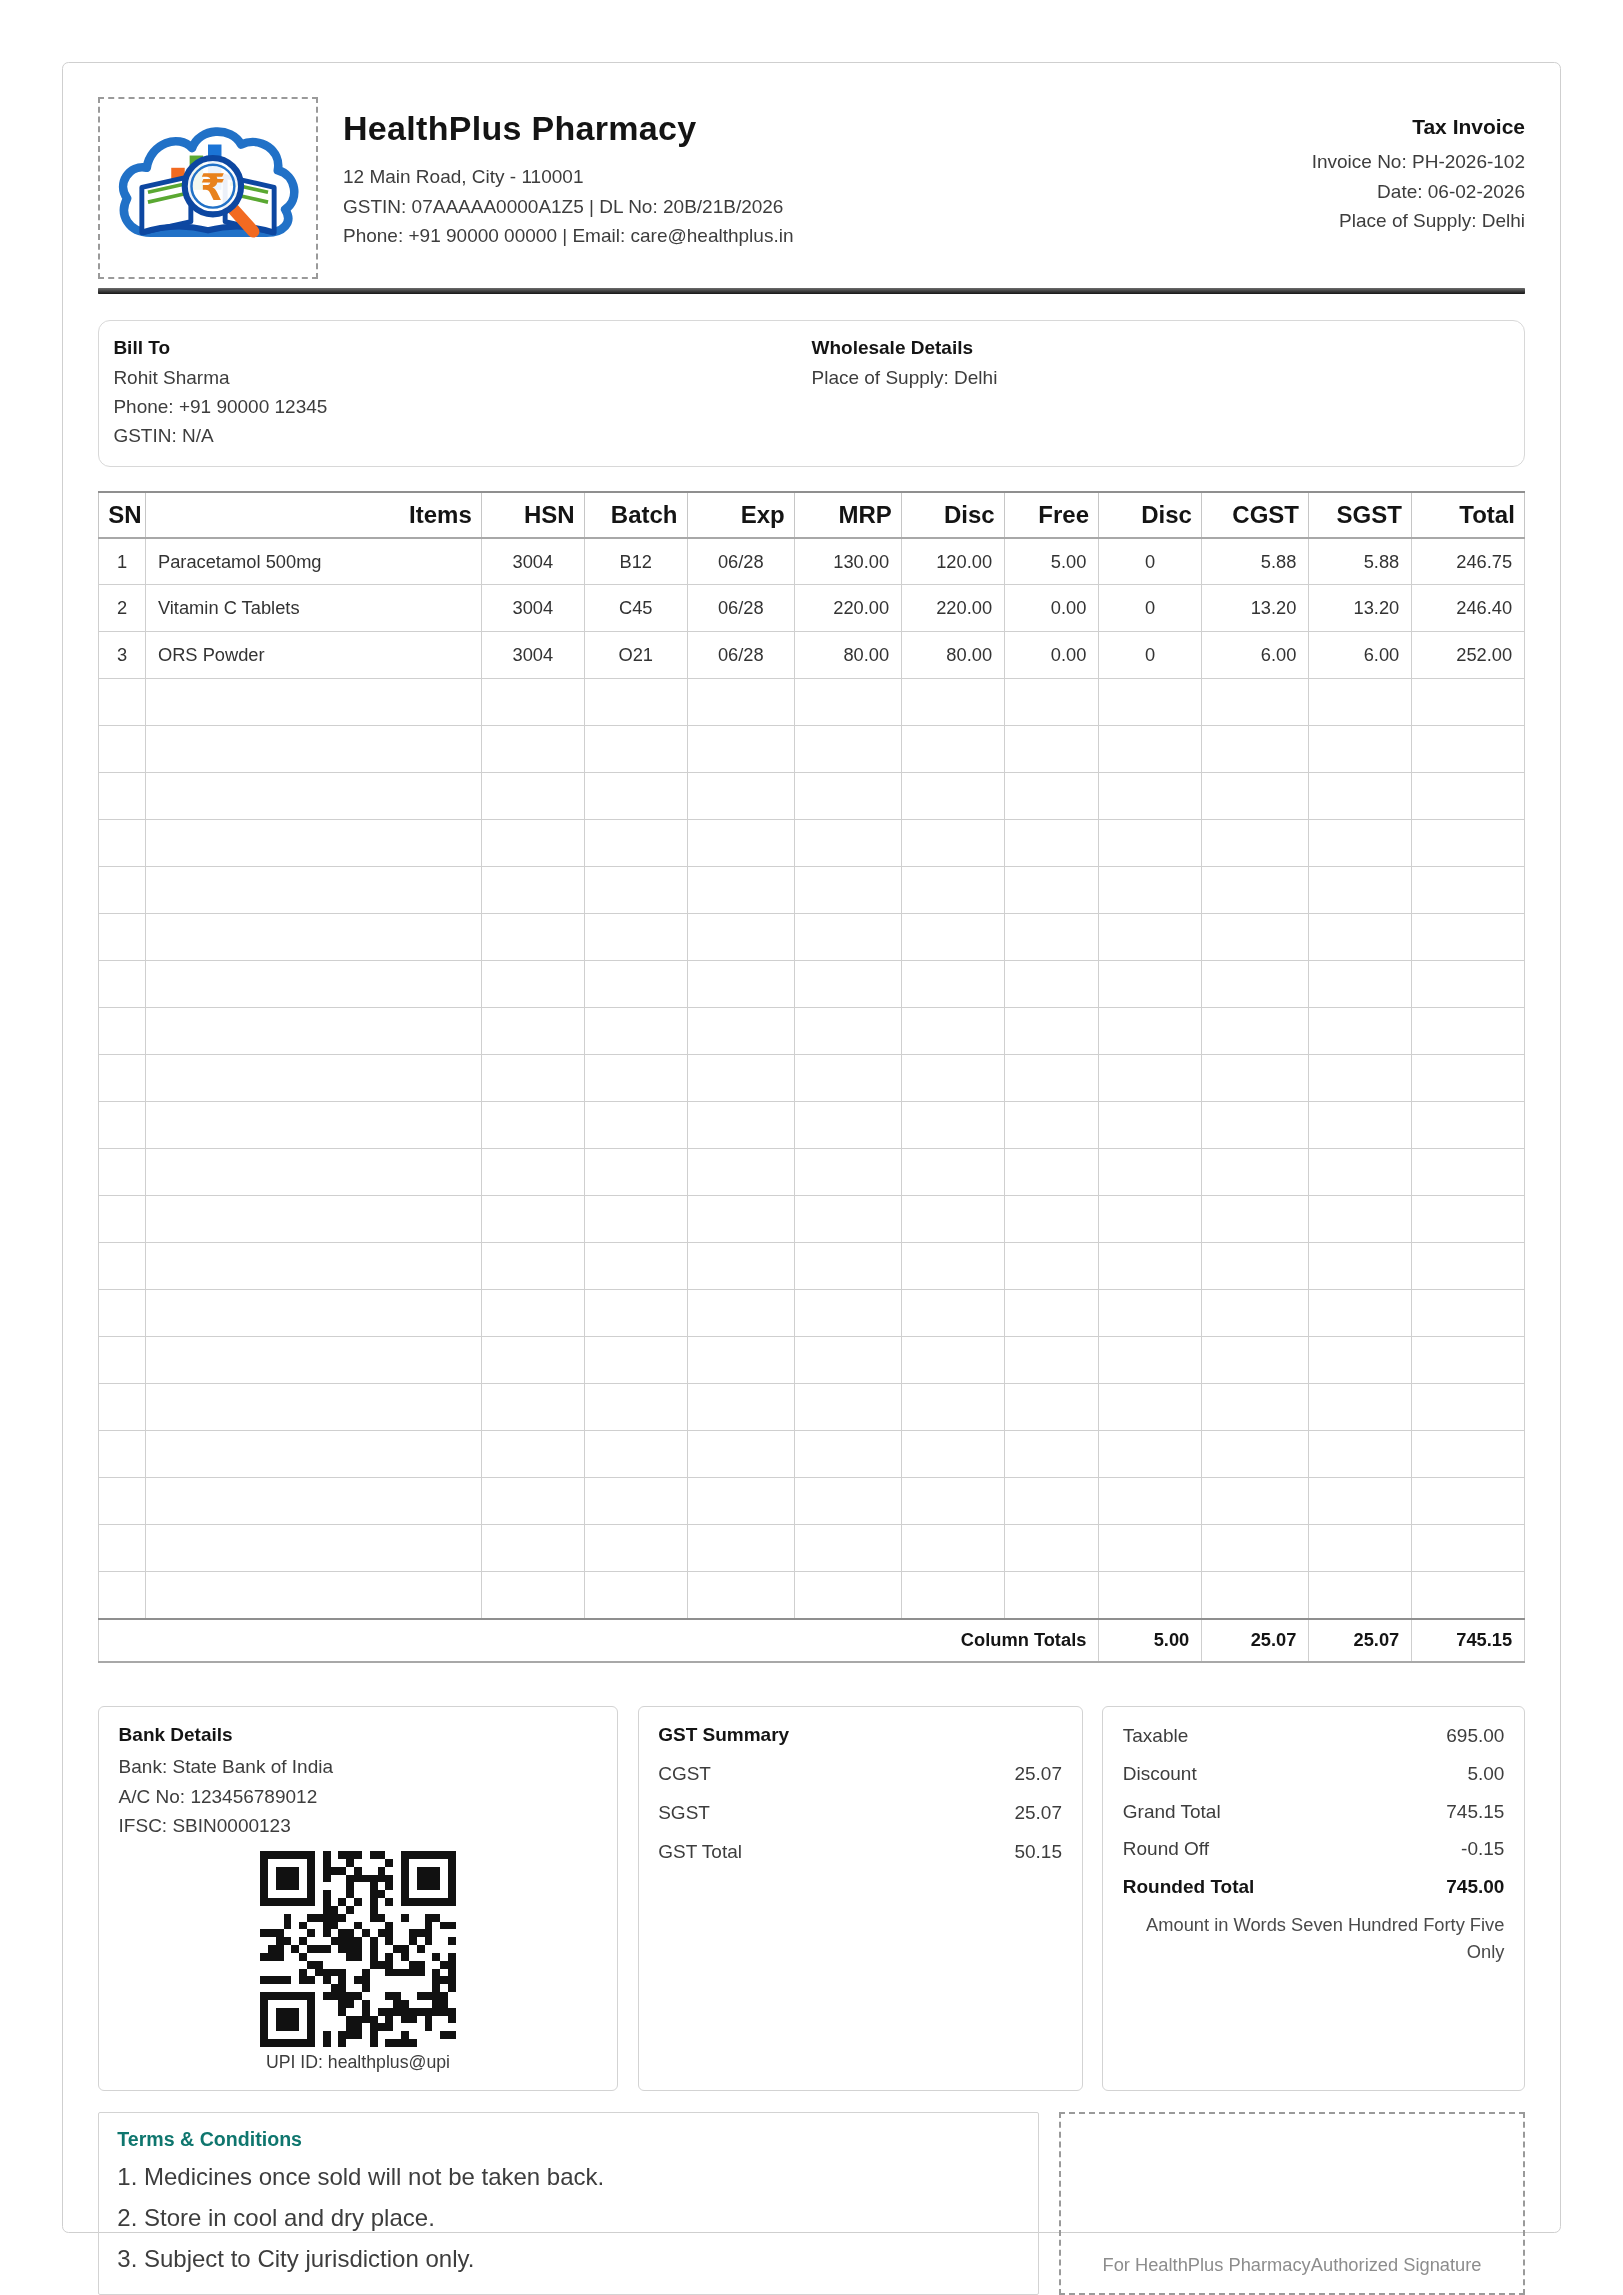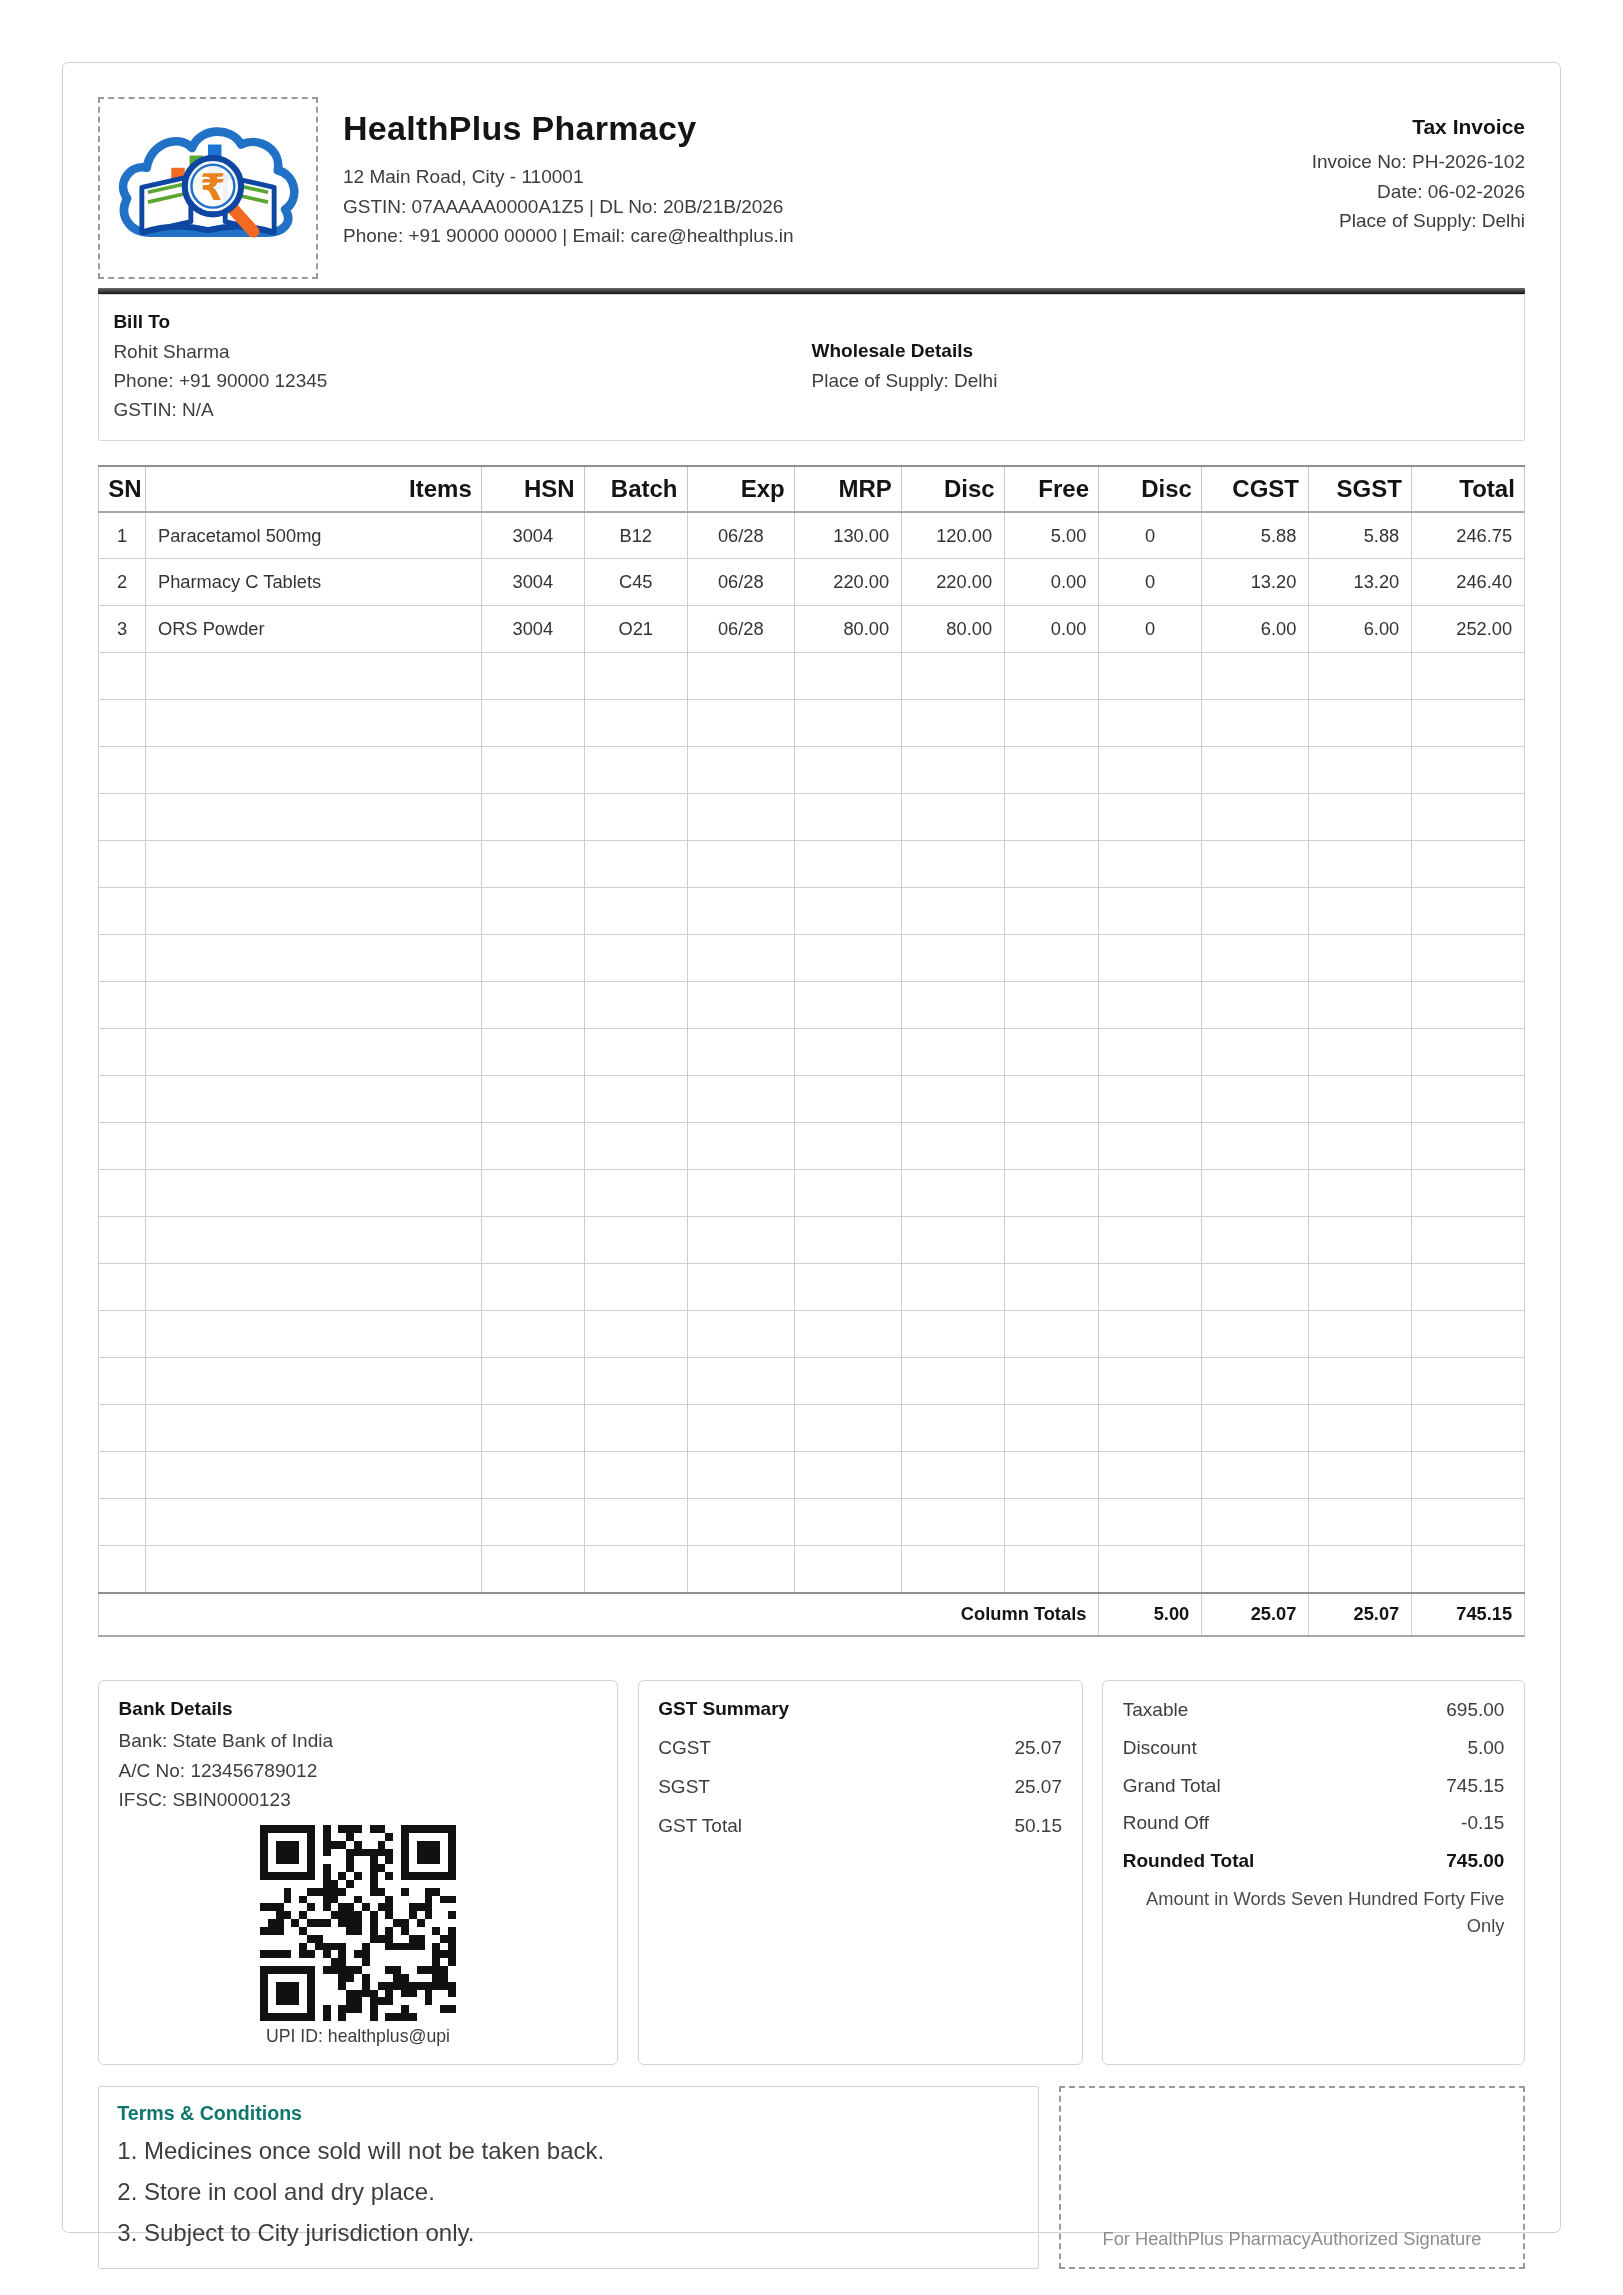--- a/index.html
+++ b/index.html
@@ -16,22 +16,22 @@
   .company { margin-left:25px; padding-top:11.8px; }
   .company h1 { font-size:34px; font-weight:bold; color:#141414; letter-spacing:0.3px; margin-bottom:14.4px; }
   .company .line { font-size:19px; color:#3d3d3d; line-height:1.55; }
   .inv-meta { margin-left:auto; text-align:right; padding-top:18.3px; }
   .inv-meta .doc-title { font-size:21px; font-weight:bold; color:#141414; margin-bottom:7.9px; }
   .inv-meta .line { font-size:19px; color:#3d3d3d; line-height:1.55; }
 
   .hdr-rule { margin-top:9.2px; height:5.9px; background:linear-gradient(#6c6c6c,#151515); border-radius:0.7px; }
 
   
-  .parties { border:1.3px solid #d8d8d8; border-radius:2px;
-    padding:15.7px 14.4px; display:flex; min-height:115px;align-items:center; }
+  .parties { margin-top:26px; border:1.3px solid #d8d8d8; border-radius:12px;
+    padding:15.7px 14.4px; display:flex; min-height:115px; }
   .party { flex:1; }
   .party .title { font-size:19px; font-weight:bold; color:#141414; margin-bottom:5.2px; }
   .party .line { font-size:19px; color:#3d3d3d; line-height:1.52; }
 
   
   table.items { width:100%; table-layout:fixed; border-collapse:collapse; margin-top:23.6px;
     border:1.3px solid #b8b8b8; }
   table.items th { font-size:24px; font-weight:bold; color:#141414; height:46px;
     border:1.3px solid #c6c6c6; border-top:2.6px solid #8f8f8f; border-bottom:2.6px solid #a8a8a8;
     padding:0 9.2px;text-align:right; }
@@ -144,21 +144,21 @@
           <td class="al-r">130.00</td>
           <td class="al-r">120.00</td>
           <td class="al-r">5.00</td>
           <td class="al-c">0</td>
           <td class="al-r">5.88</td>
           <td class="al-r">5.88</td>
           <td class="al-r">246.75</td>
         </tr>
         <tr>
           <td class="al-c">2</td>
-          <td class="al-l">Pharmacy C Tablets</td>
+          <td class="al-l">Vitamin C Tablets</td>
           <td class="al-c">3004</td>
           <td class="al-c">C45</td>
           <td class="al-c">06/28</td>
           <td class="al-r">220.00</td>
           <td class="al-r">220.00</td>
           <td class="al-r">0.00</td>
           <td class="al-c">0</td>
           <td class="al-r">13.20</td>
           <td class="al-r">13.20</td>
           <td class="al-r">246.40</td>

